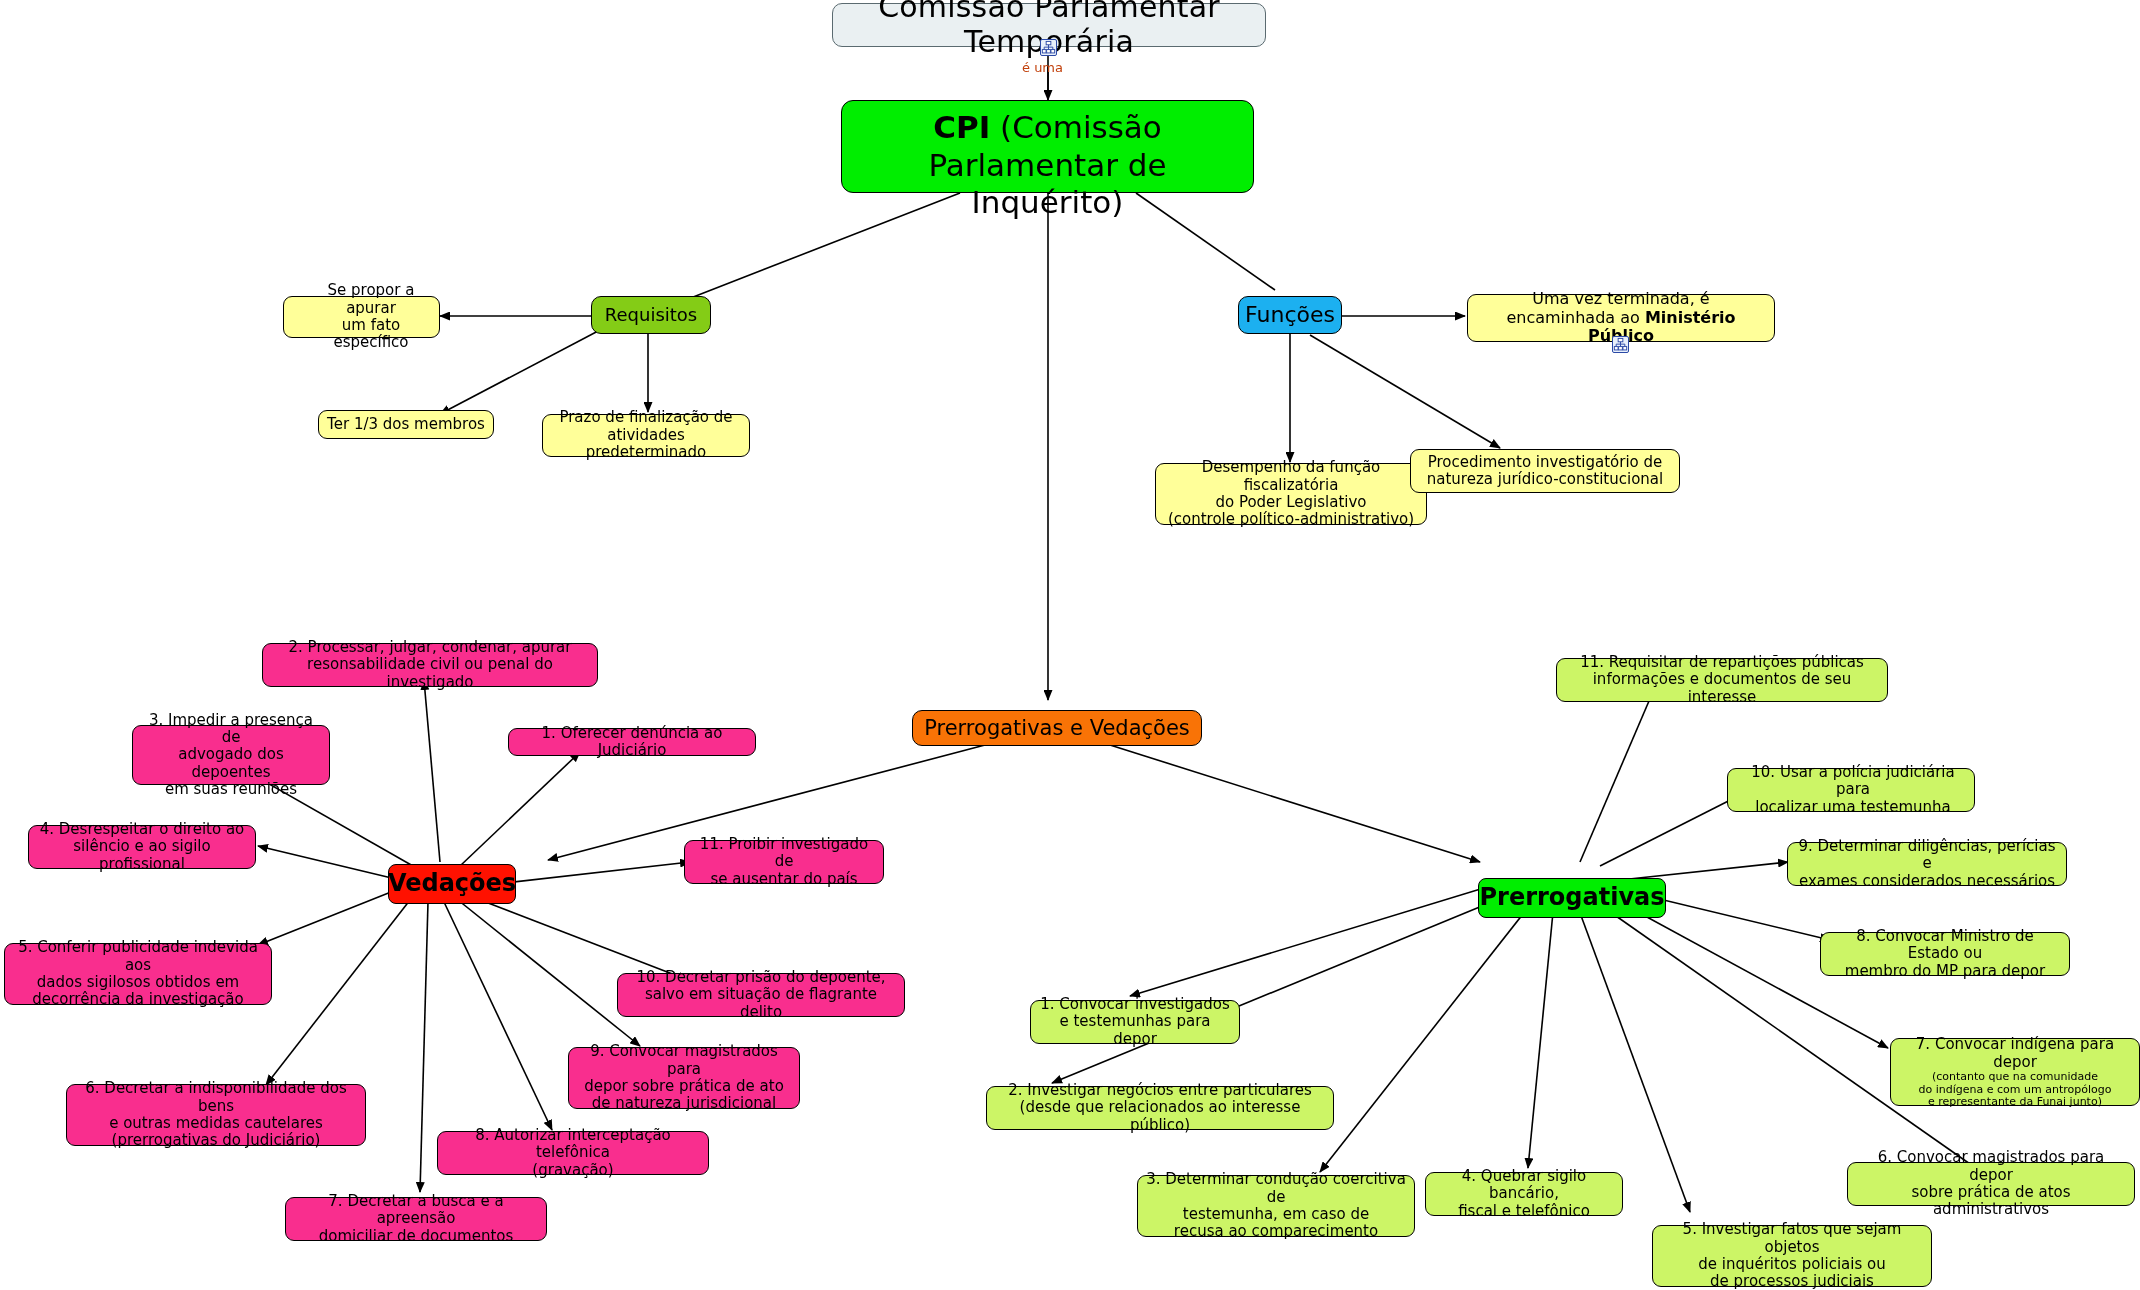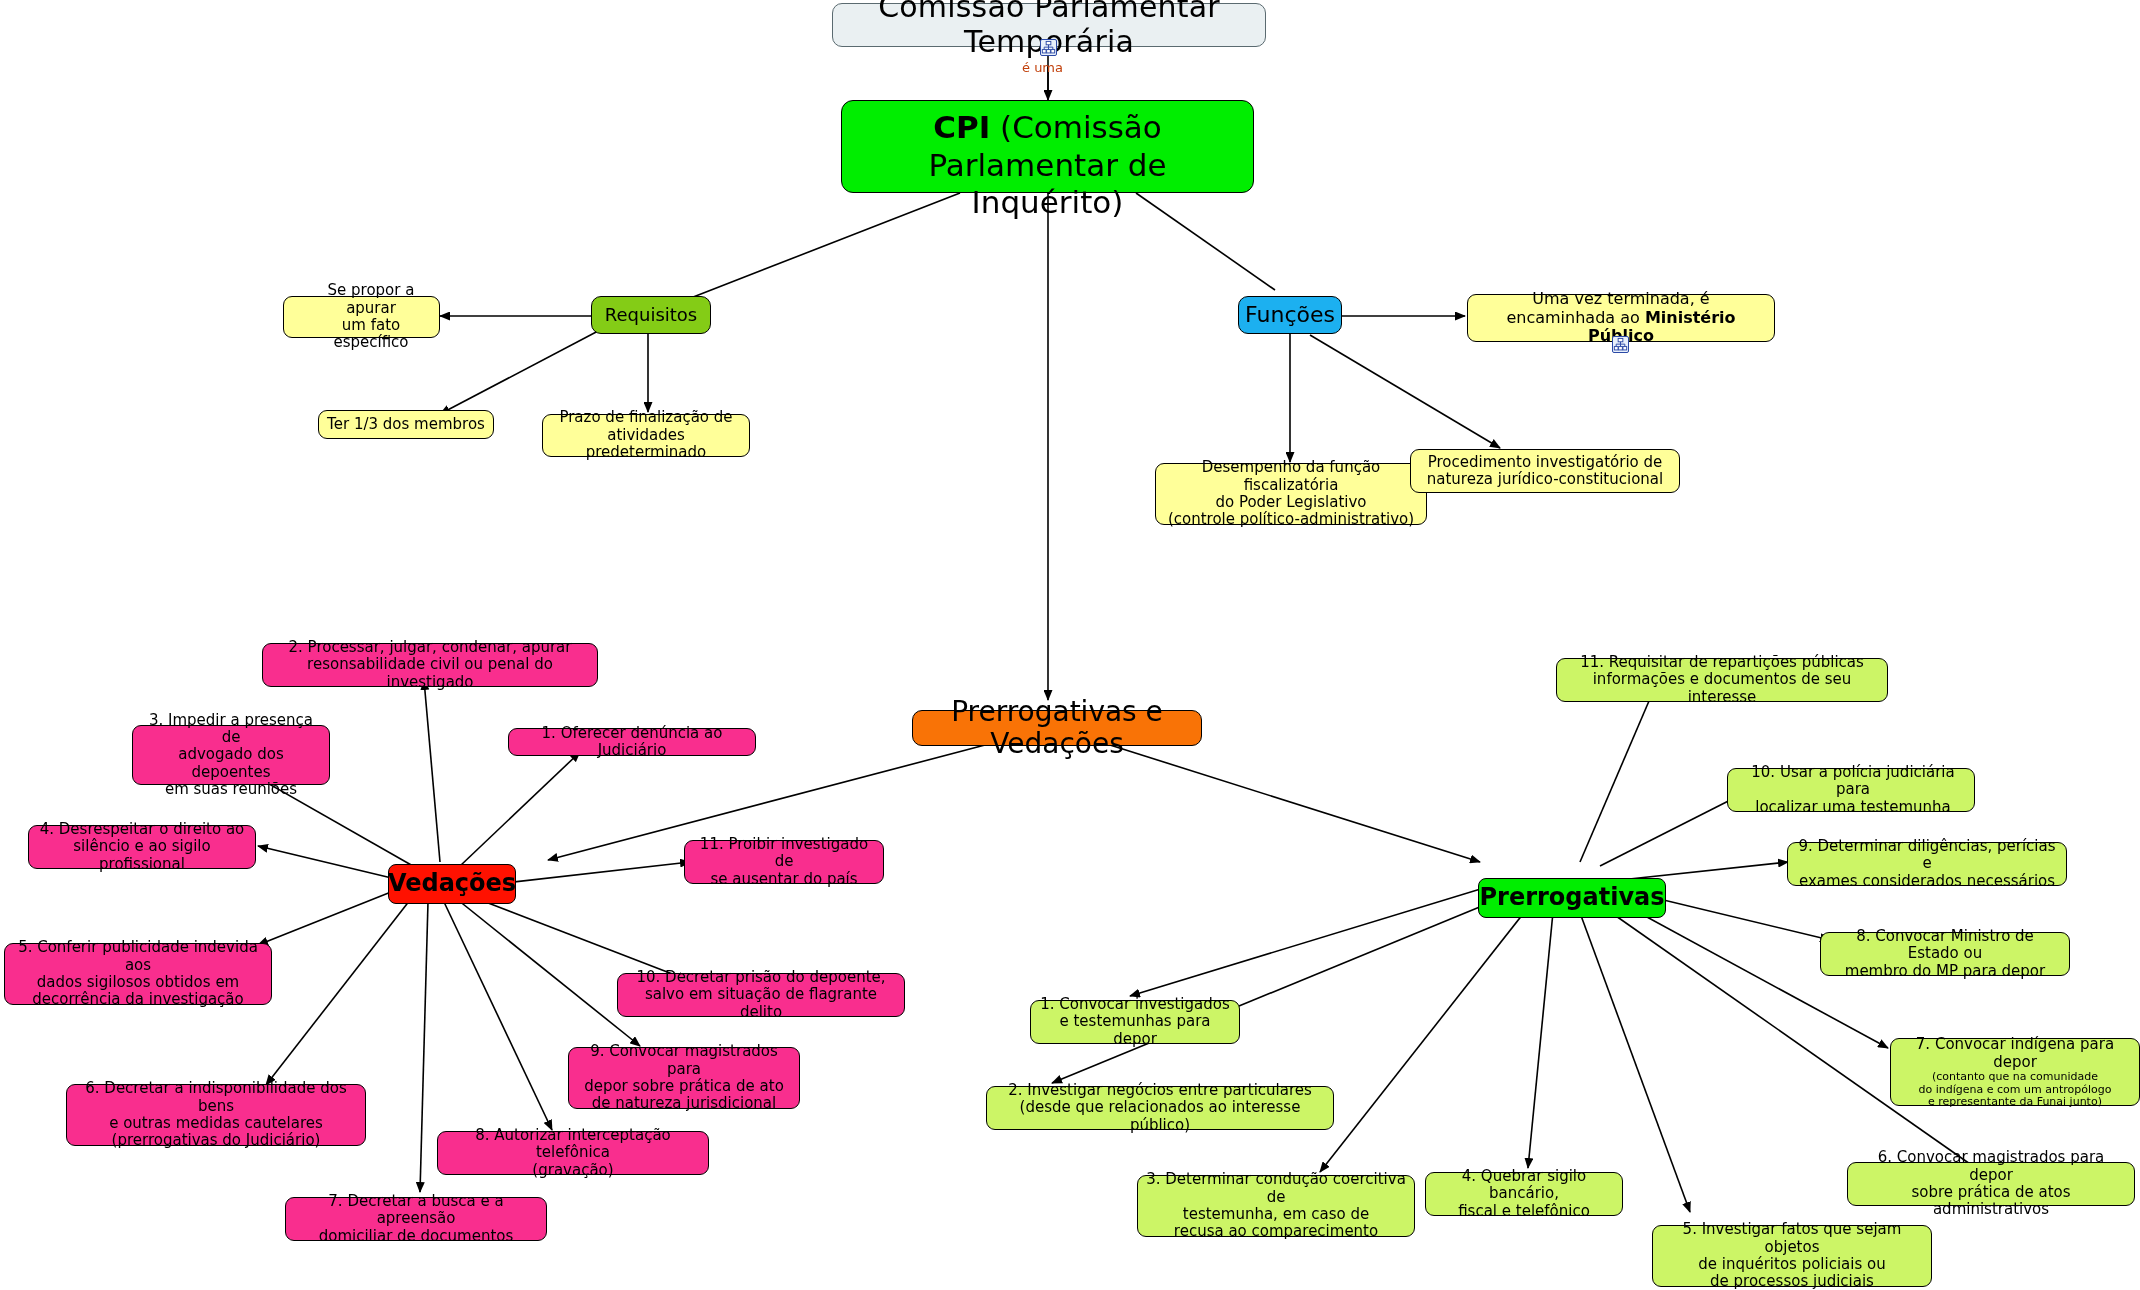--- a/index.html
+++ b/index.html
@@ -26,21 +26,21 @@
   }
   .n-cpi{
     background:#00ee00;border:1px solid #000;border-radius:12px;
     font-size:31px;line-height:1.2;
   }
   .n-cpi b{font-weight:bold;}
   .n-req{background:#84cc16;font-size:18px;border-radius:10px;}
   .n-fun{background:#1cb0f0;font-size:22px;border-radius:10px;}
   .n-yellow{background:#ffff99;font-size:15px;border-radius:9px;}
   .n-yellow2{background:#ffff99;font-size:16px;border-radius:9px;}
-  .n-orange{background:#f97306;font-size:28px;border-radius:10px;}
+  .n-orange{background:#f97306;font-size:21px;border-radius:10px;}
   .n-ved{background:#ff1100;font-size:24px;font-weight:bold;border-radius:8px;}
   .n-pink{background:#f92e8e;font-size:15px;border-radius:9px;}
   .n-prer{background:#00ee00;font-size:24px;font-weight:bold;border-radius:8px;}
   .n-green{background:#ccf566;font-size:15px;border-radius:9px;}
 
   .edge-label{
     position:absolute;font-size:13px;color:#c2410c;background:transparent;
     white-space:nowrap;
   }
 

